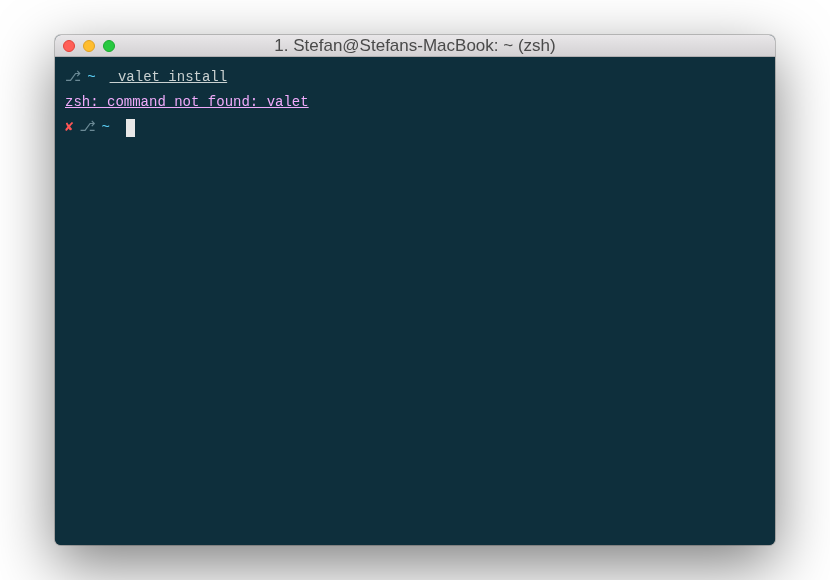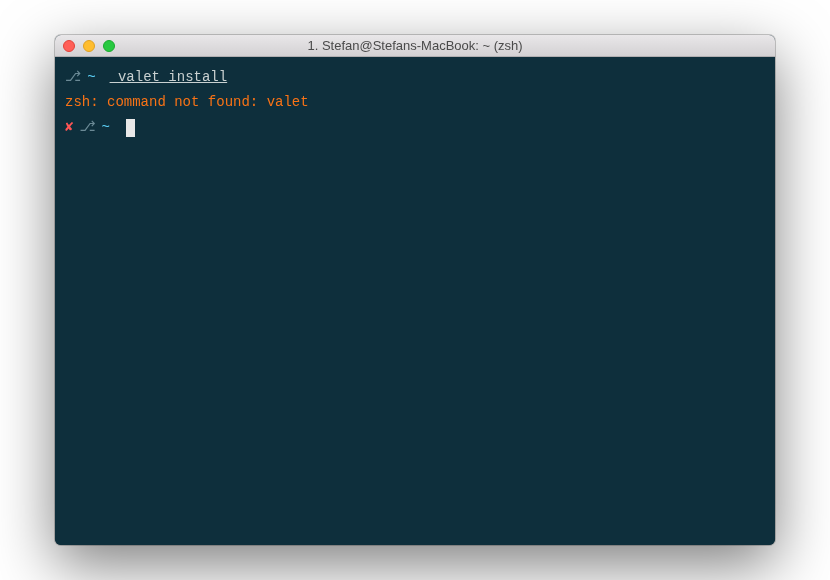--- a/index.html
+++ b/index.html
@@ -48,21 +48,21 @@
       height: 12px;
       border-radius: 50%;
     }
     .tl-close { background: #ff5f57; border: 0.5px solid #e14239; }
     .tl-min { background: #ffbd2e; border: 0.5px solid #dfa023; }
     .tl-max { background: #28c940; border: 0.5px solid #1ba92f; }
     .title {
       flex: 1;
       text-align: center;
       font-family: -apple-system, BlinkMacSystemFont, "Helvetica Neue", sans-serif;
-      font-size: 13px;
+      font-size: 17px;
       color: #4a4a4a;
     }
     .terminal-body {
       flex: 1;
       background: #0e2f3c;
       padding: 8px 10px;
       font-size: 14px;
       line-height: 1.8;
       color: #c9d1d1;
     }
@@ -77,21 +77,22 @@
     }
     .prompt-tilde {
       color: #5fd7ff;
       margin-right: 14px;
     }
     .cmd {
       color: #c9d1d1;
       text-decoration: underline;
     }
     .output {
-      color: #f97316;
+      color: #f0abfc;
+      text-decoration: underline;
     }
     .error-x {
       color: #ff5555;
       font-weight: bold;
       margin-right: 6px;
     }
     .cursor {
       display: inline-block;
       width: 9px;
       height: 18px;

